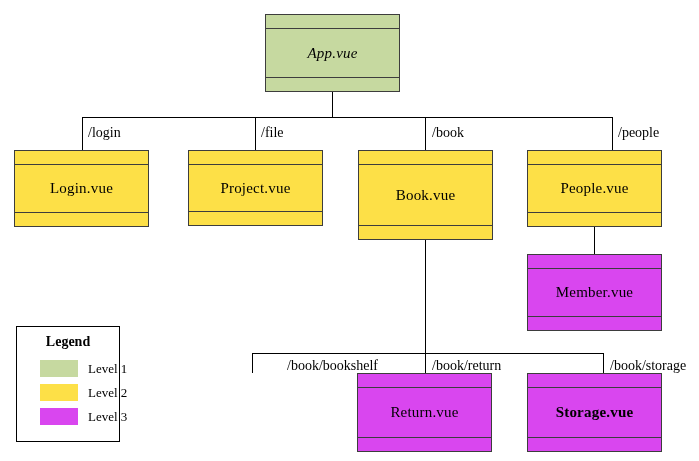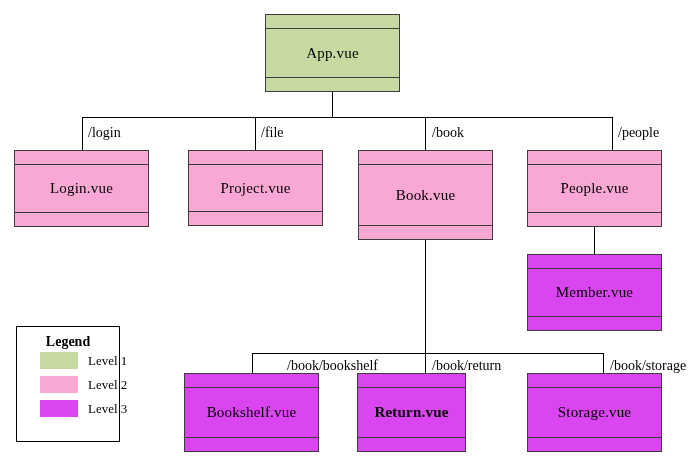--- a/index.html
+++ b/index.html
@@ -40,22 +40,22 @@
   .node .body {
     flex: 1 1 auto;
     display: flex;
     align-items: center;
     justify-content: center;
     font-size: 15px;
     color: #000000;
     letter-spacing: 0.2px;
     white-space: nowrap;
   }
-  .lvl1 { background: #c6d9a0; }
-  .lvl2 { background: #f9a8d4; }
+  .lvl1 { background: #c6d9a0; font-style: italic; }
+  .lvl2 { background: #fde047; }
   .lvl3 { background: #d946ef; }
 
   
   .ln {
     position: absolute;
     background: #000000;
   }
   .ln-v { width: 1px; }
   .ln-h { height: 1px; }
 
@@ -73,21 +73,21 @@
     position: absolute;
     box-sizing: border-box;
     border: 1px solid #000000;
     background: #ffffff;
   }
   #legend .legend-title {
     text-align: center;
     font-weight: bold;
     font-size: 14px;
     margin-top: 7px;
-    margin-bottom: 2px;
+    margin-bottom: 10px;
   }
   .legend-row {
     display: flex;
     align-items: center;
     margin: 0 0 7px 10px;
     padding-left: 13px;
   }
   .legend-swatch {
     width: 38px;
     height: 17px;
@@ -156,33 +156,28 @@
     <div class="body">People.vue</div>
     <div class="band band-bottom"></div>
   </div>
 
   <div class="node lvl3" style="left:527px; top:254px; width:135px; height:77px;">
     <div class="band band-top"></div>
     <div class="body">Member.vue</div>
     <div class="band band-bottom"></div>
   </div>
 
-  <div class="node lvl3" style="left:184px; top:373px; width:135px; height:79px;">
-    <div class="band band-top"></div>
-    <div class="body">Bookshelf.vue</div>
-    <div class="band band-bottom"></div>
-  </div>
-
-  <div class="node lvl3" style="left:357px; top:373px; width:109px; height:79px;font-weight:bold;">
+
+  <div class="node lvl3" style="left:357px; top:373px; width:135px; height:79px;">
     <div class="band band-top"></div>
     <div class="body">Return.vue</div>
     <div class="band band-bottom"></div>
   </div>
 
-  <div class="node lvl3" style="left:527px; top:373px; width:135px; height:79px;">
+  <div class="node lvl3" style="left:527px; top:373px; width:135px; height:79px;font-weight:bold;">
     <div class="band band-top"></div>
     <div class="body">Storage.vue</div>
     <div class="band band-bottom"></div>
   </div>
 
   <div id="legend" style="left:16px; top:326px; width:104px; height:116px;">
     <div class="legend-title">Legend</div>
 
     <div class="legend-row">
       <div class="legend-swatch lvl1"></div>

